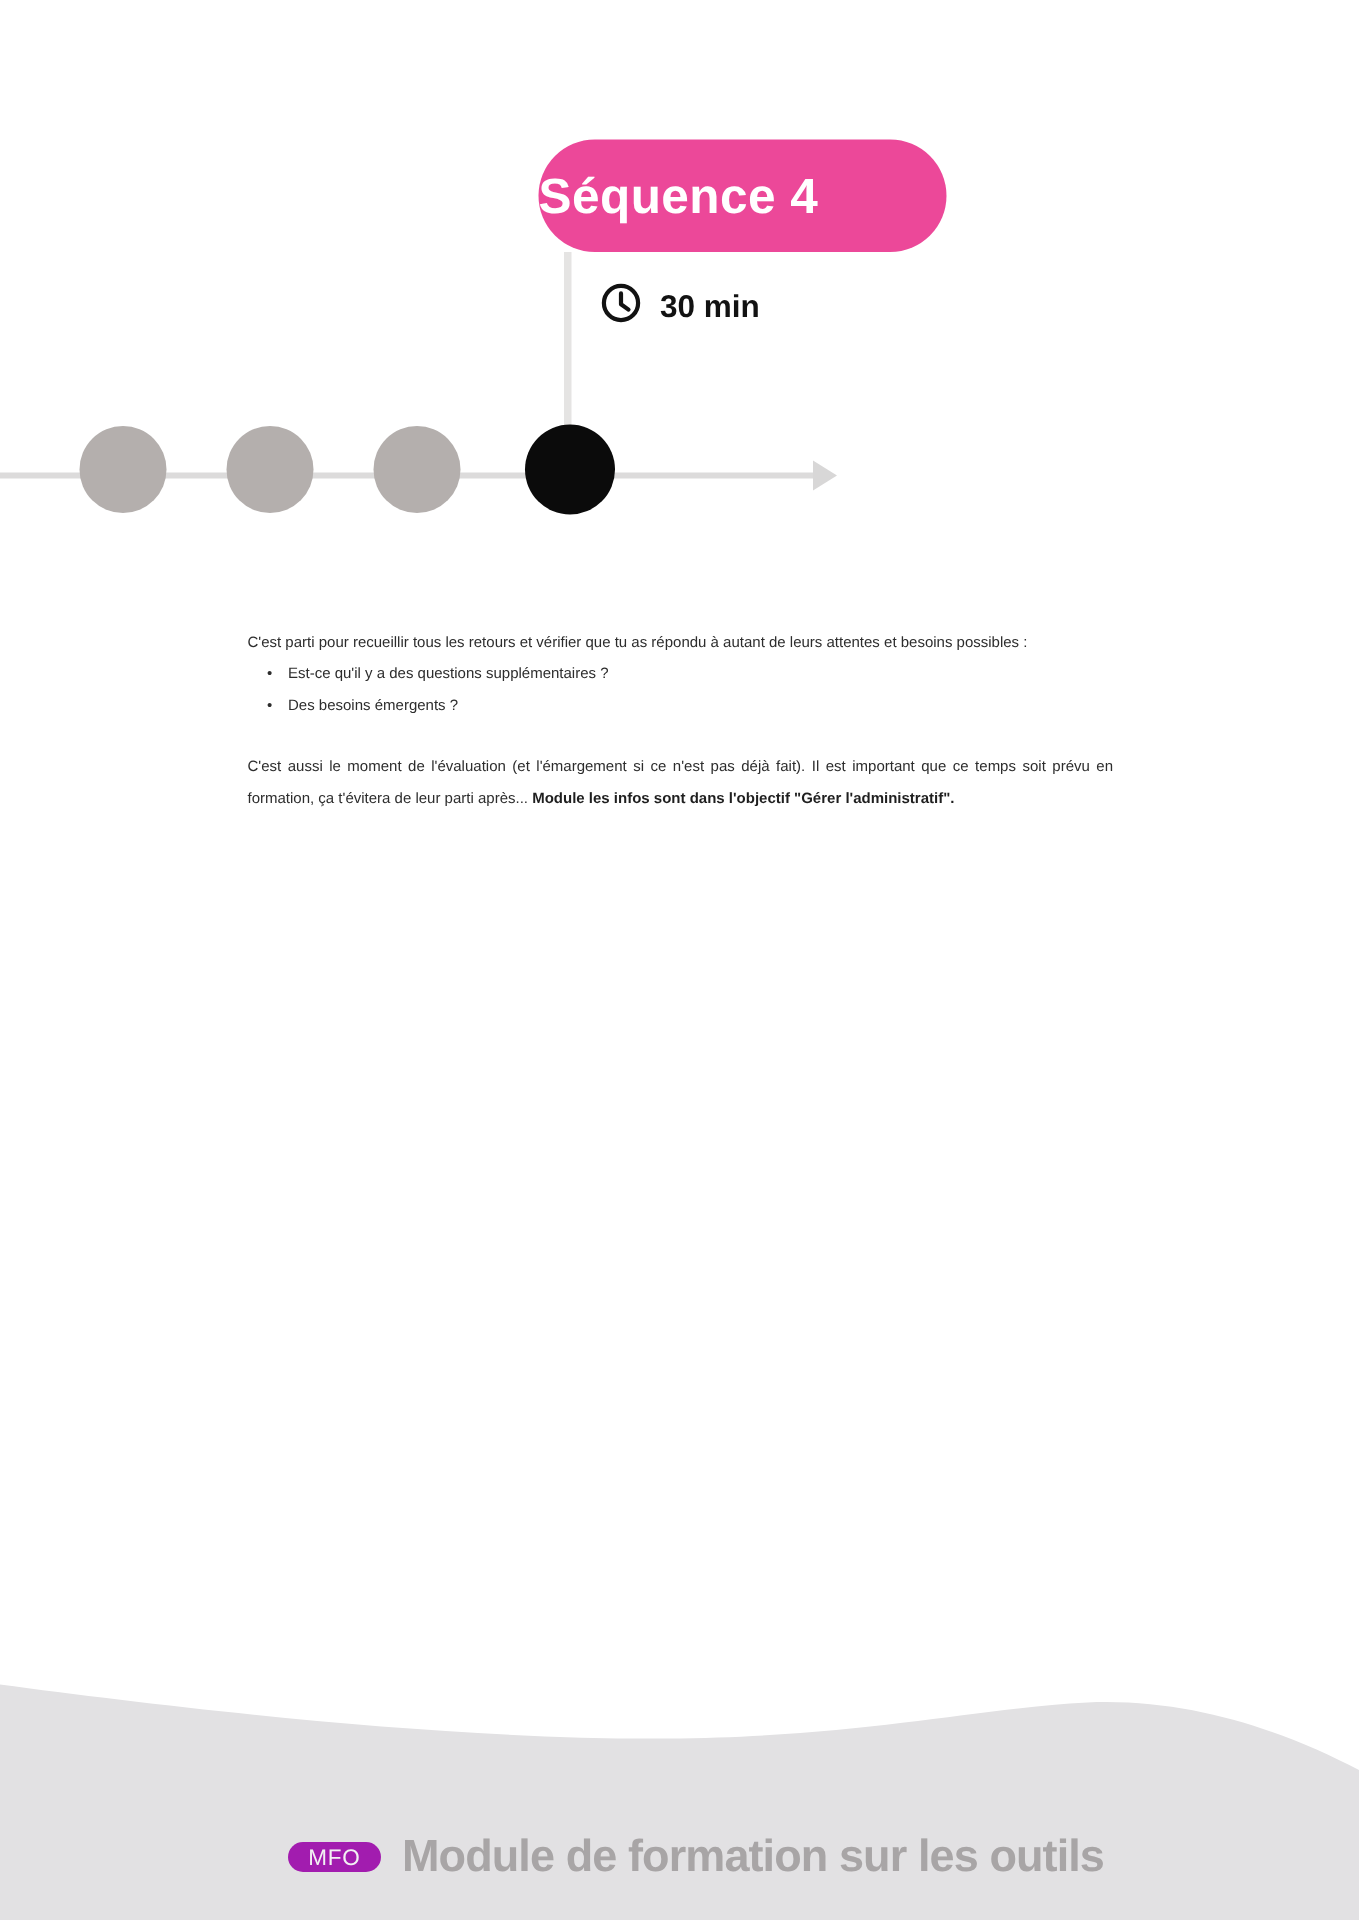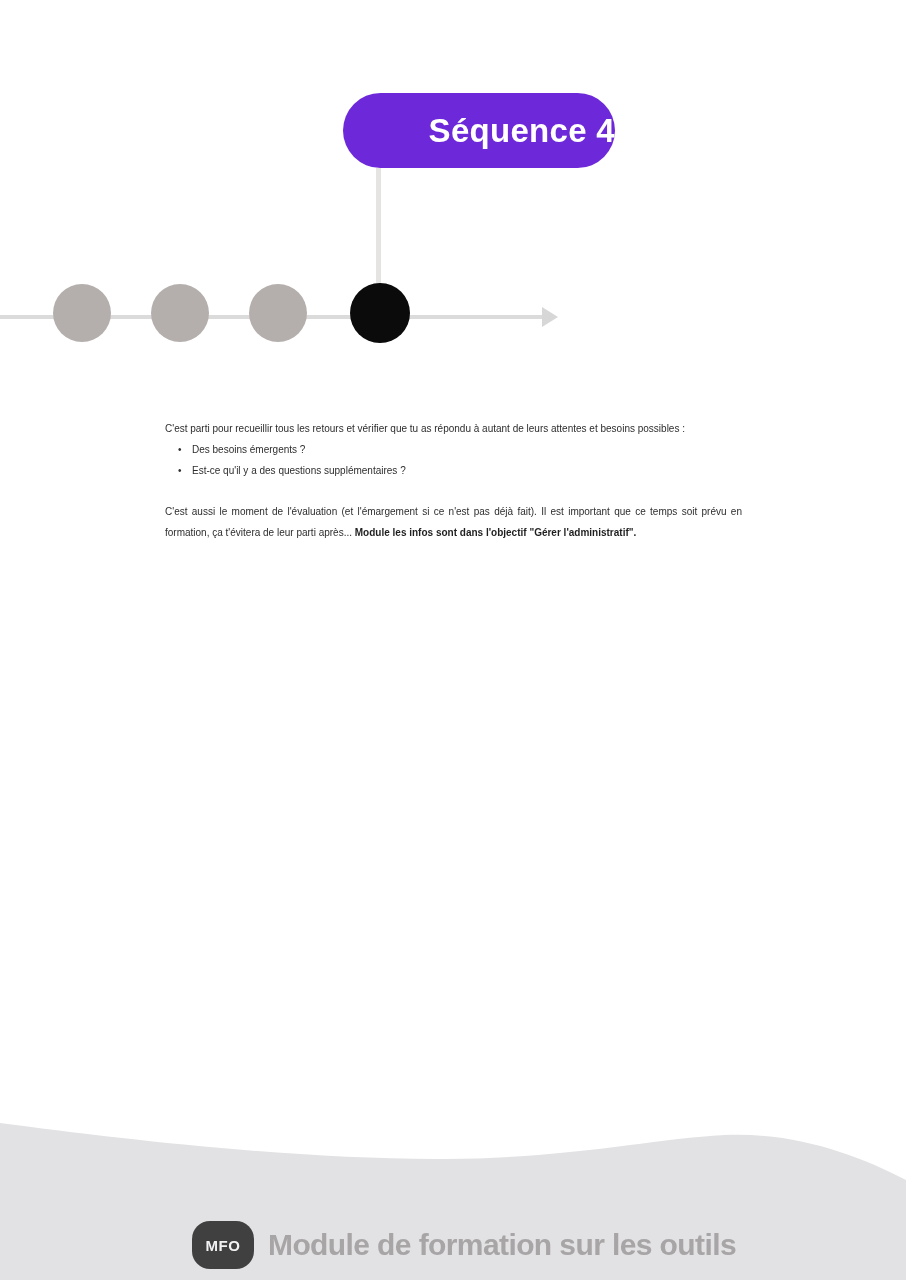--- a/index.html
+++ b/index.html
@@ -7,23 +7,23 @@
   body {
     font-family:"Liberation Sans", sans-serif;
     background:#ffffff;
     position:relative;
     overflow:hidden;
   }
   .page { position:absolute; inset:0; width:906px; height:1280px; }
 
   
   .sequence-pill {
-    position:absolute; left:343px; top:93px; width:272px; height:75px;
-    background:#6d28d9; border-radius:40px;
-    display:flex; align-items:center; justify-content:flex-end;
+    position:absolute; left:359px; top:93px; width:272px; height:75px;
+    background:#ec4899; border-radius:40px;
+    display:flex; align-items:center; justify-content:flex-start;
     color:#ffffff; font-size:33px; font-weight:bold; letter-spacing:0.3px;
   }
 
   
   .connector {
     position:absolute; left:376px; top:168px; width:5px; height:122px;
     background:#e5e4e3;
   }
 
   
@@ -66,57 +66,66 @@
   .para-evaluation strong { font-weight:bold; color:#1f1f1f; }
 
   
   .footer-wave { position:absolute; left:0; top:1095px; width:906px; height:185px; }
 
   .footer-content {
     position:absolute; left:192px; top:1221px;
     display:flex; align-items:center; gap:14px;
   }
   .mfo-pill {
-    width:62px; height:48px; border-radius:18px; background:#404040;
-    color:#f2f1f3; font-size:15px; font-weight:bold; letter-spacing:0.5px;
+    width:62px; height:20px; border-radius:18px; background:#a21caf;
+    color:#f2f1f3; font-size:15px; font-weight:normal; letter-spacing:0.5px;
     display:flex; align-items:center; justify-content:center;
   }
   .footer-title {
     font-size:30px; font-weight:bold; color:#a8a5a6; letter-spacing:-0.6px;
     white-space:nowrap;
   }
 </style>
 </head>
 <body>
 
 <div class="page">
 
   <div class="sequence-pill">
     <span>Séquence 4</span>
   </div>
 
   <div class="connector"></div>
 
   <div class="step-info">
+    <div class="duration-row">
+      <span>
+        <svg width="28" height="28" viewBox="0 0 28 28">
+          <circle cx="14" cy="14" r="11.4" fill="none" stroke="#121212" stroke-width="2.8"></circle>
+          <path d="M14 7.6 L14 14.8 L19 18.4" fill="none" stroke="#121212" stroke-width="2.8" stroke-linecap="round" stroke-linejoin="round"></path>
+        </svg>
+      </span>
+      <span class="duration">30 min</span>
+    </div>
   </div>
 
   <div class="timeline-line"></div>
   <div class="timeline-arrow"></div>
   <div>
       <div class="timeline-step past" style="left: 53px;"></div>
       <div class="timeline-step past" style="left: 151px;"></div>
       <div class="timeline-step past" style="left: 249px;"></div>
       <div class="timeline-step current" style="left: 350px;"></div>
     </div>
 
   <div class="content">
     <p>C'est parti pour recueillir tous les retours et vérifier que tu as répondu à autant de leurs attentes et besoins possibles :</p>
     <ul class="bullets">
+      <li>Est-ce qu'il y a des questions supplémentaires ?</li>
       <li>Des besoins émergents ?</li>
-      <li>Est-ce qu'il y a des questions supplémentaires ?</li>
     </ul>
     <p class="para-evaluation">
       <span>C'est aussi le moment de l'évaluation (et l'émargement si ce n'est pas déjà fait). Il est important que ce temps soit prévu en formation, ça t'évitera de leur parti après...</span>
       <strong>Module les infos sont dans l'objectif "Gérer l'administratif".</strong>
     </p>
   </div>
 
   <svg class="footer-wave" viewBox="0 0 906 185" preserveAspectRatio="none">
     <path d="M0,28 C120,44 300,65 445,64 C575,63 650,44 725,40 C795,37 858,60 906,85 L906,185 L0,185 Z" fill="#e2e1e3"></path>
   </svg>

